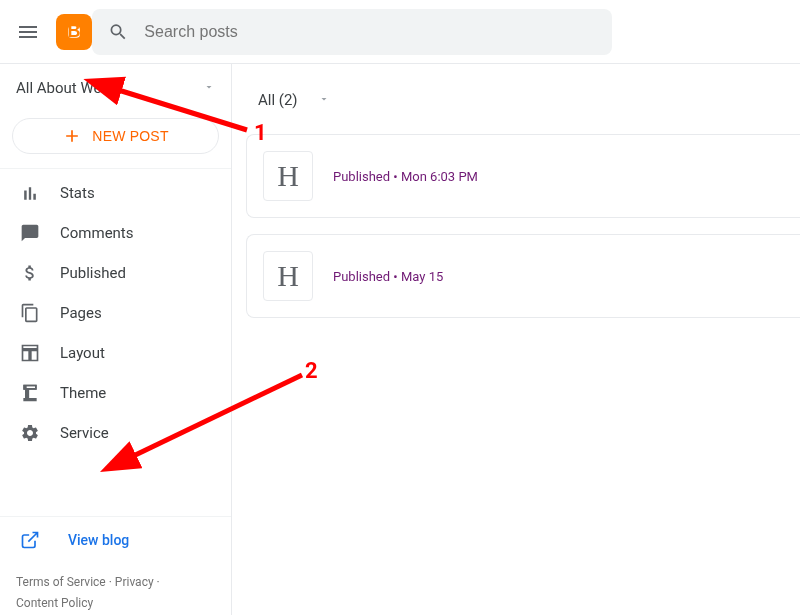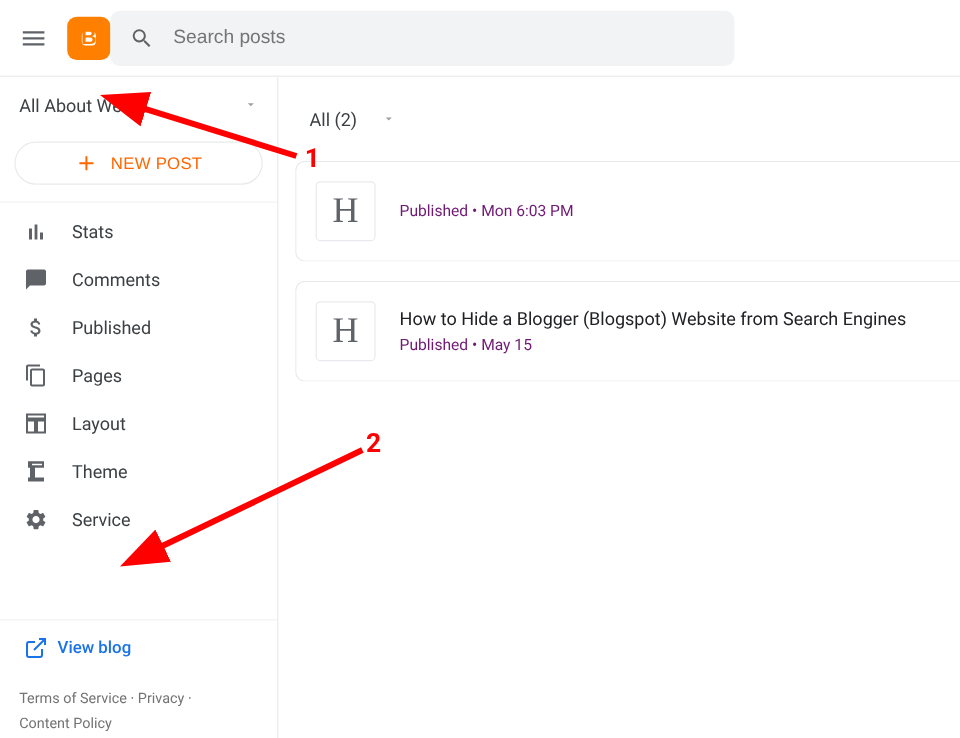--- a/index.html
+++ b/index.html
@@ -14,21 +14,21 @@
   .content { display: flex; height: calc(615px - 64px); }
   .sidebar { width: 232px; border-right: 1px solid #e8eaed; display: flex; flex-direction: column; }
   .blog-select { height: 48px; display: flex; align-items: center; padding: 0 16px; cursor: pointer; color: #3c4043; font-size: 15px; }
   .blog-select .chev { margin-left: auto; color: #9aa0a6; }
   .new-post { margin: 6px 12px 14px; height: 36px; border-radius: 18px; border: 1px solid #e8eaed; background: #fff; display: flex; align-items: center; justify-content: center; color: #ff6600; font-weight: 400; font-size: 14px; letter-spacing: 0.2px; cursor: pointer; gap: 10px; }
   .nav { flex: 1; overflow: auto; border-top: 1px solid #f1f3f4; padding-top: 4px; }
   .nav-item { height: 40px; display: flex; align-items: center; padding: 0 20px; gap: 20px; cursor: pointer; color: #3c4043; font-size: 15px; }
   .nav-item svg { color: #5f6368; }
   .nav-item.active { color: #ff6600; font-weight: 500; }
   .nav-item.active svg { color: #ff6600; }
-  .viewblog { height: 48px; border-top: 1px solid #f1f3f4; display: flex; align-items: center; padding: 15px 20px; gap: 8px; color: #1a73e8; font-weight: 500; cursor: pointer; font-size: 14px; }
+  .viewblog { height: 48px; border-top: 1px solid #f1f3f4; display: flex; align-items: center; padding: 15px 20px; gap: 28px; color: #1a73e8; font-weight: 500; cursor: pointer; font-size: 14px; }
   .viewblog svg { color: #1a73e8; }
   .footer-links { padding: 8px 16px 0; font-size: 12px; color: #737373; line-height: 1.8; }
   .footer-links span { cursor: pointer; }
   .main { flex: 1; padding: 16px 0 0 14px; }
   .filter { height: 40px; display: flex; align-items: center; padding: 0 12px; color: #3c4043; font-size: 15px; gap: 20px; cursor: pointer; }
   .filter .chev { color: #9aa0a6; }
   .posts { margin-top: 14px; }
   .post-card { border: 1px solid #e8eaed; border-right: none; border-radius: 8px 0 0 8px; display: flex; align-items: center; padding: 16px 0 16px 16px; gap: 20px; margin-bottom: 16px; }
   .thumb { width: 50px; height: 50px; border: 1px solid #e8eaed; border-radius: 4px; display: flex; align-items: center; justify-content: center; font-family: Georgia, serif; font-size: 30px; color: #5f6368; }
   .post-meta .title { font-size: 15px; color: #202124; margin-bottom: 6px; }
@@ -144,21 +144,20 @@
     <div class="posts">
       <div class="post-card">
         <div class="thumb">H</div>
         <div class="post-meta">
           <div class="sub"><span>Published</span><span> • </span><span>Mon 6:03 PM</span></div>
         </div>
       </div>
       <div class="post-card">
         <div class="thumb">H</div>
         <div class="post-meta">
-          <div class="title">How to Hide a Blogger (Blogspot) Website from Search Engines</div>
           <div class="sub"><span>Published</span><span> • </span><span>May 15</span></div>
         </div>
       </div>
     </div>
   </div>
 </div>
 
 <svg class="ann" style="left:0;top:0;" width="800" height="615">
   <defs>
     <marker id="ah" markerWidth="10" markerHeight="10" refX="2" refY="3" orient="auto">

